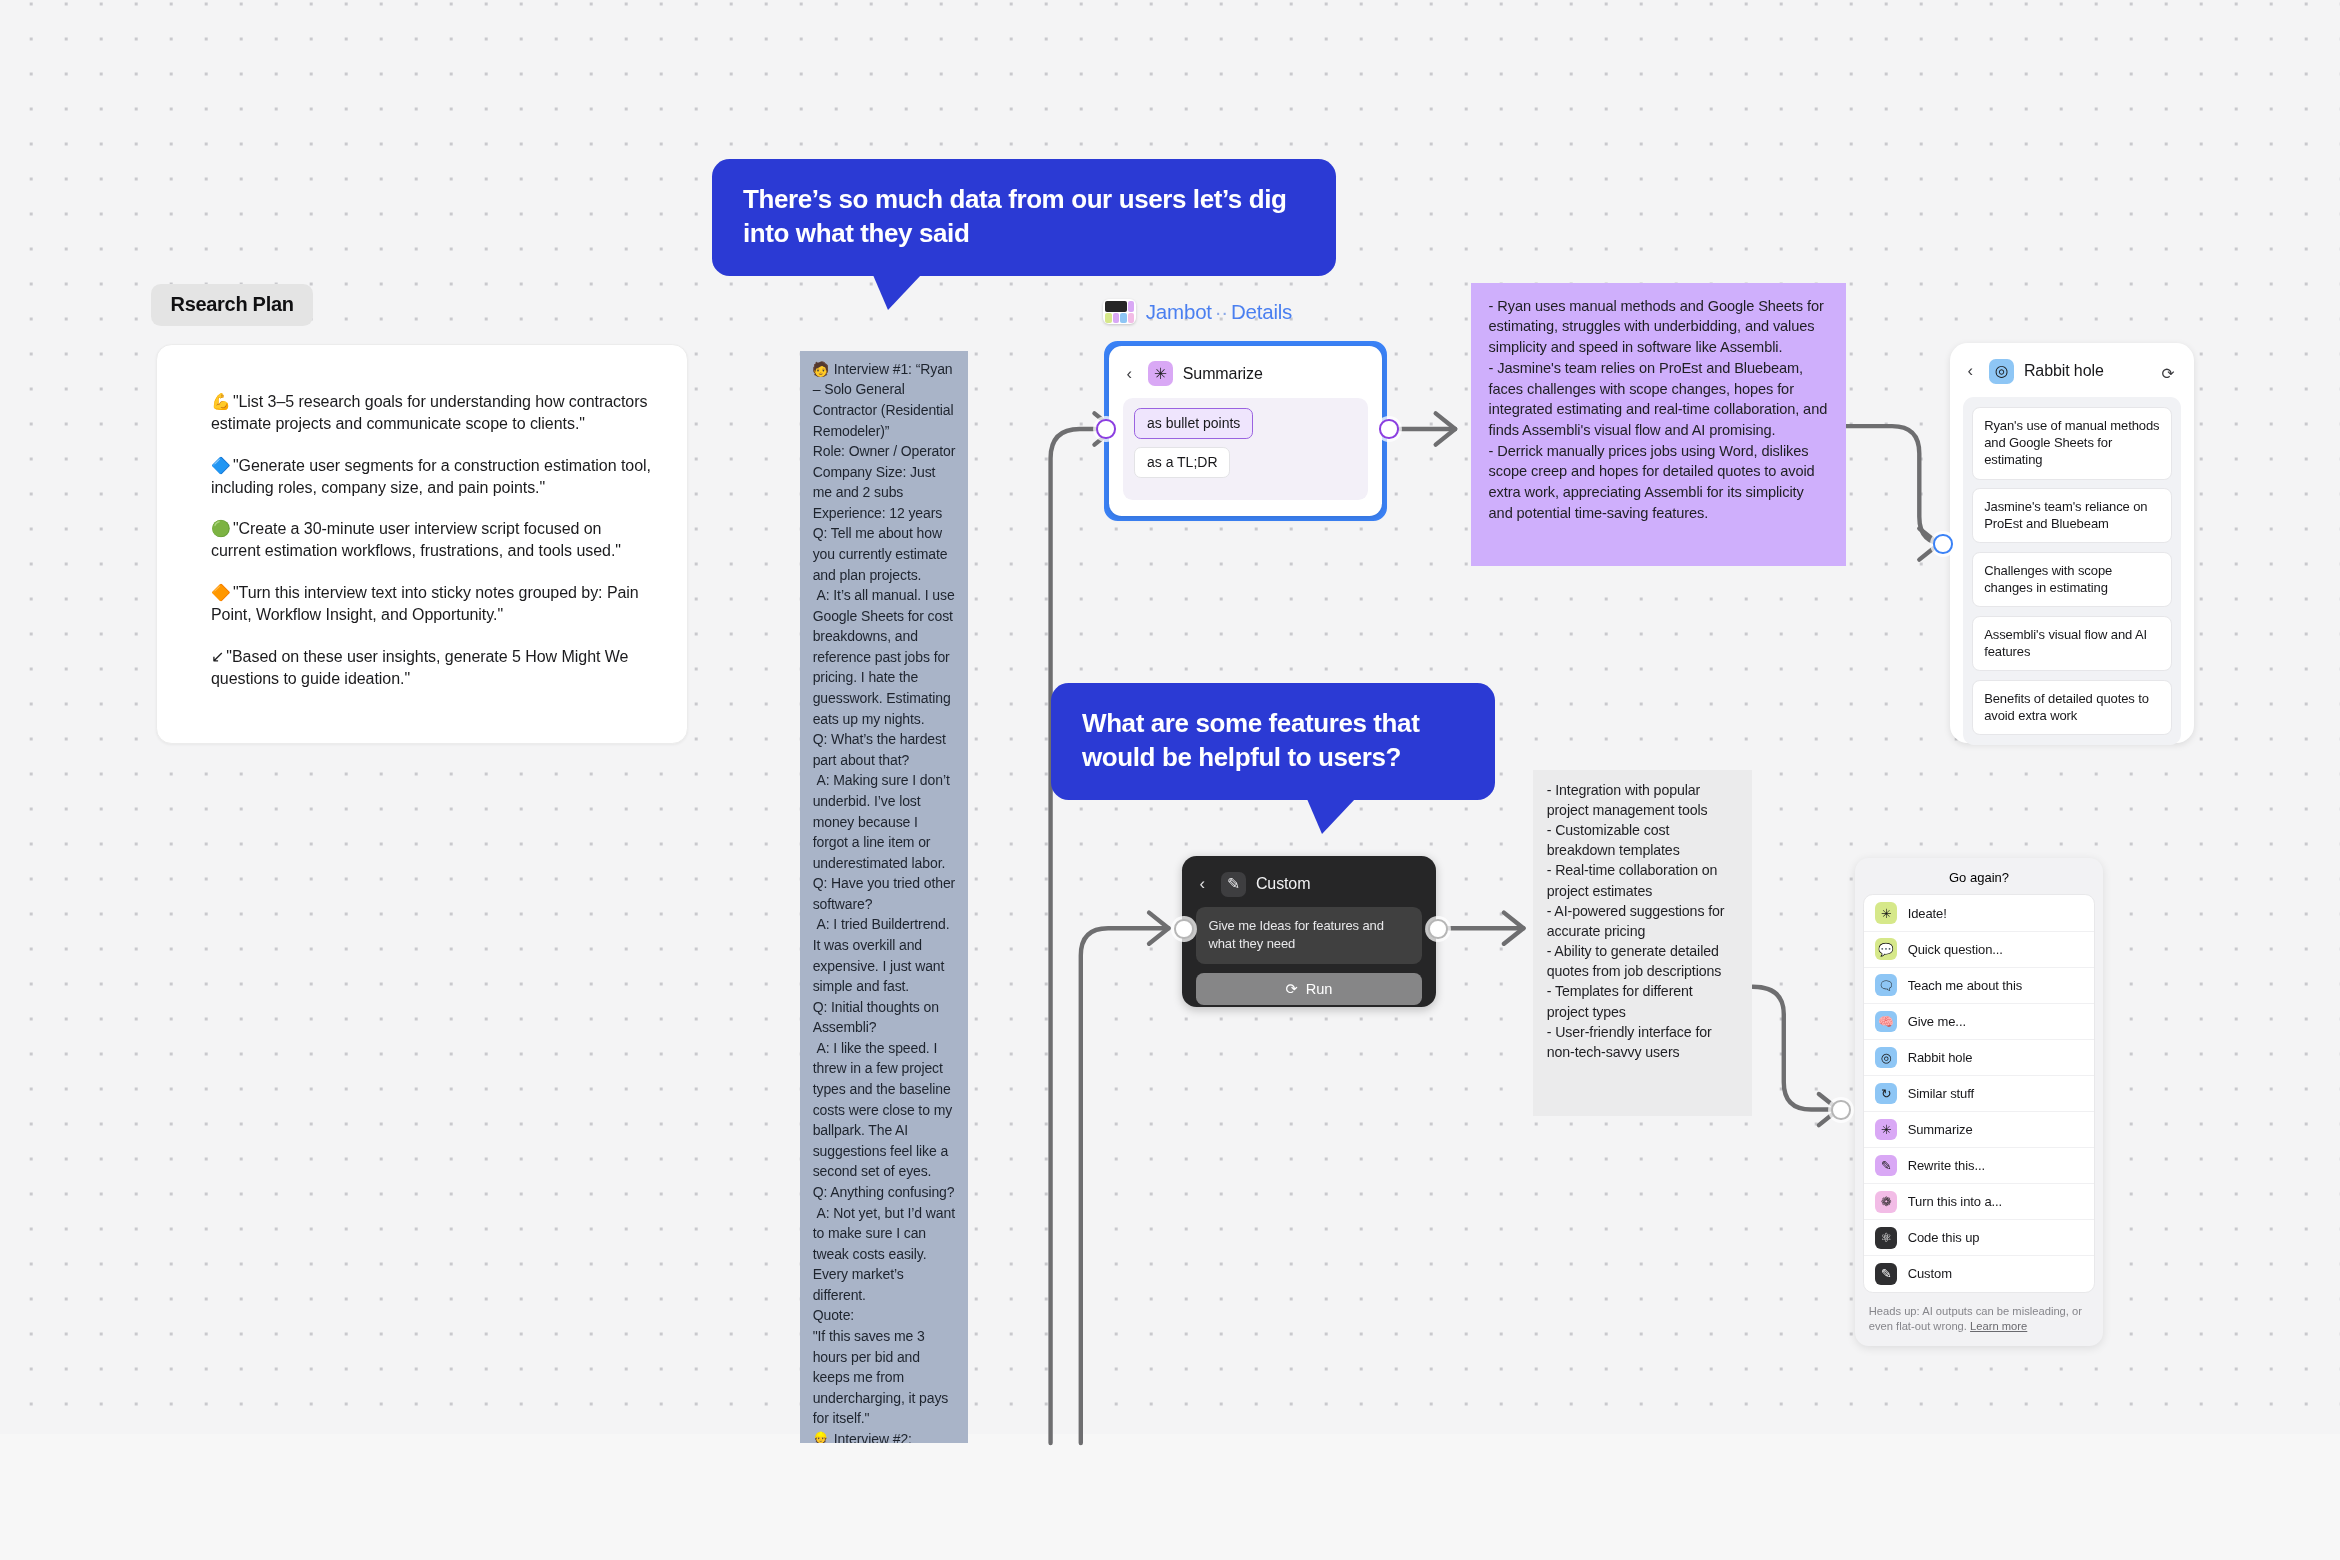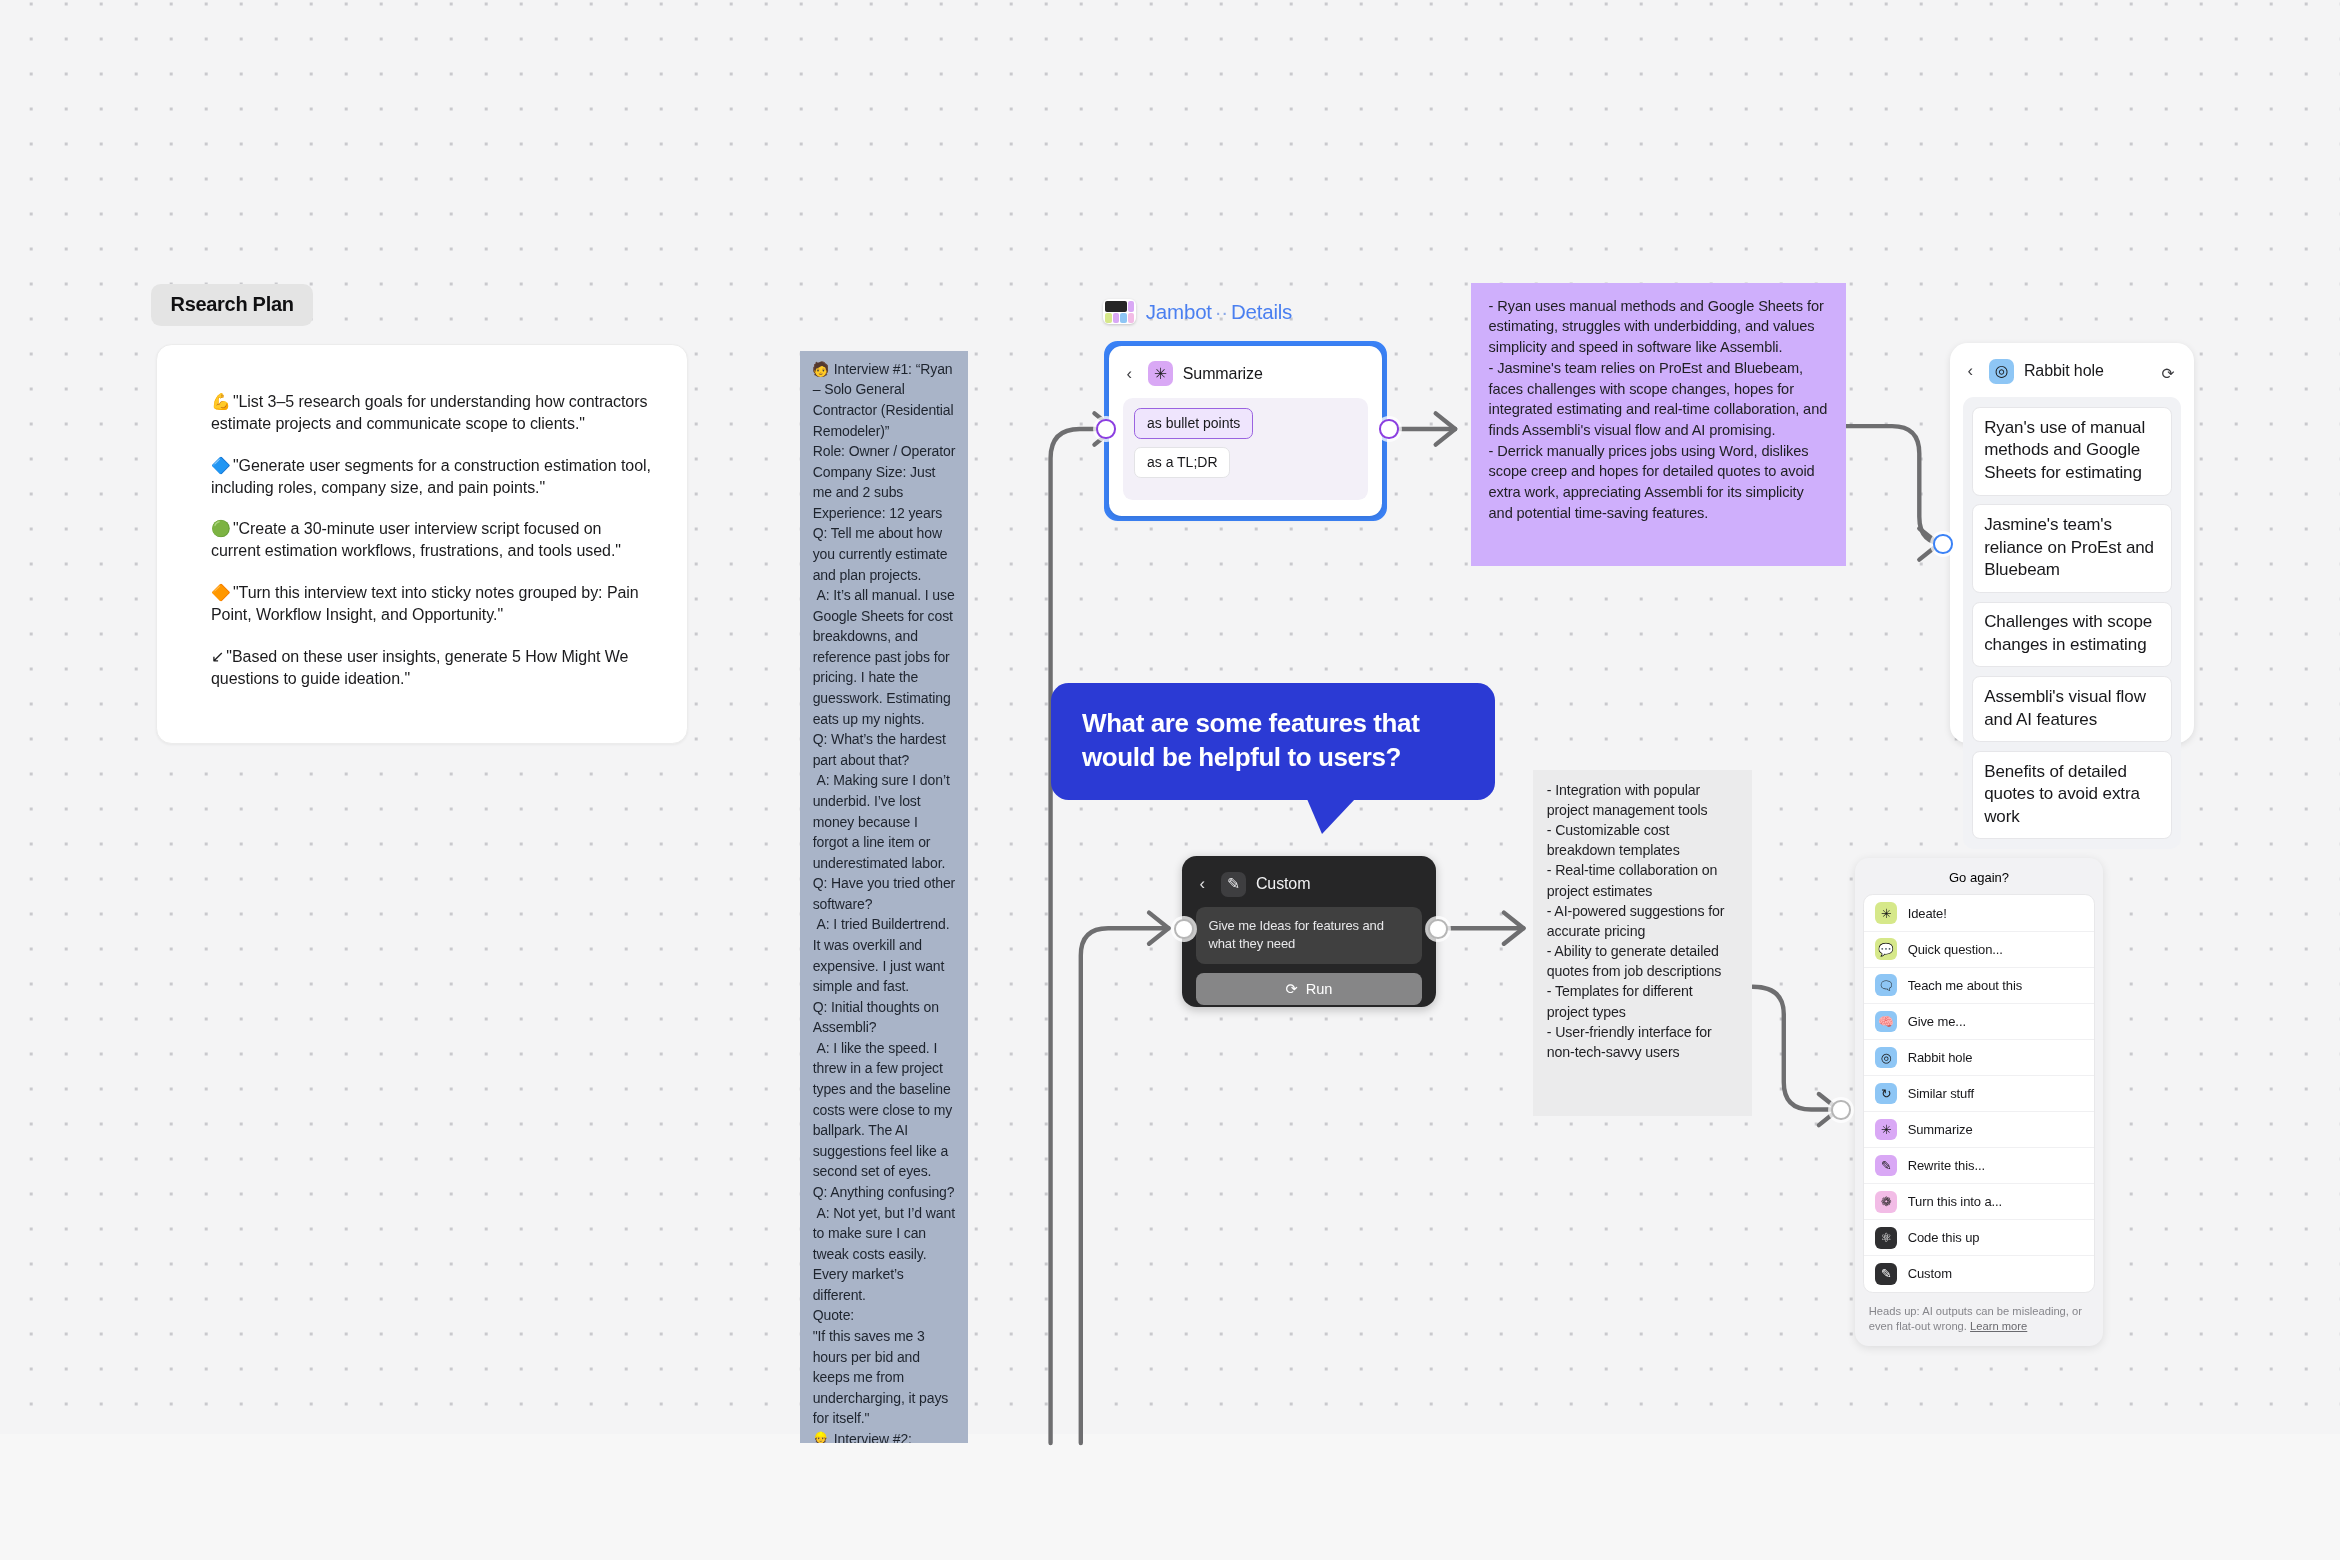--- a/index.html
+++ b/index.html
@@ -174,21 +174,21 @@
   #rabbit .rh-refresh {
     position: absolute; right: 19.5px; top: 21.5px;
     font-size: 15.6px; color: #3a3a3e;
   }
   .rh-list {
     margin: 13.7px 12.7px 0 12.7px; background: #f1f2f5; border-radius: 10.7px;
     padding: 9.8px 9.8px 9.8px 9.8px;
   }
   .rh-item {
     background: #fff; border: 1px solid #e6e6e9; border-radius: 7.8px;
-    font-size: 17px; line-height: 1.33; color: #18181b;
+    font-size: 13px; line-height: 1.33; color: #18181b;
     padding: 8.8px 10.7px 9.8px 10.7px; margin-bottom: 8.8px; letter-spacing: -0.1px;
   }
   .rh-item:last-child { margin-bottom: 0; }
 
   
   #custom {
     left: 1182px; top: 856px; width: 254px; height: 151px;
     background: #262627; border-radius: 14.6px;
     box-shadow: 0 2.9px 9.8px rgba(0,0,0,.22);
   }
@@ -312,20 +312,24 @@
  A: I tried Buildertrend. It was overkill and expensive. I just want simple and fast.
 Q: Initial thoughts on Assembli?
  A: I like the speed. I threw in a few project types and the baseline costs were close to my ballpark. The AI suggestions feel like a second set of eyes.
 Q: Anything confusing?
  A: Not yet, but I’d want to make sure I can tweak costs easily. Every market’s different.
 Quote:
 "If this saves me 3 hours per bid and keeps me from undercharging, it pays for itself."
 👷 Interview #2: “Jasmine – Estimator at Mid-Sized</div>
   </div>
 
+  <div class="bubble" id="bubble1">
+    <span>There’s so much data from our users let’s dig into what they said</span>
+    <span class="tail"></span>
+  </div>
   <div class="bubble" id="bubble2">
     <span>What are some features that would be helpful to users?</span>
     <span class="tail"></span>
   </div>
 
   <div class="jambot-head">
     <div class="jambot-badge">
       <span class="jb-wide"></span>
       <span class="jb" style="background:#d9a8f5"></span>
       <span class="jb" style="background:#d6e88a"></span>

